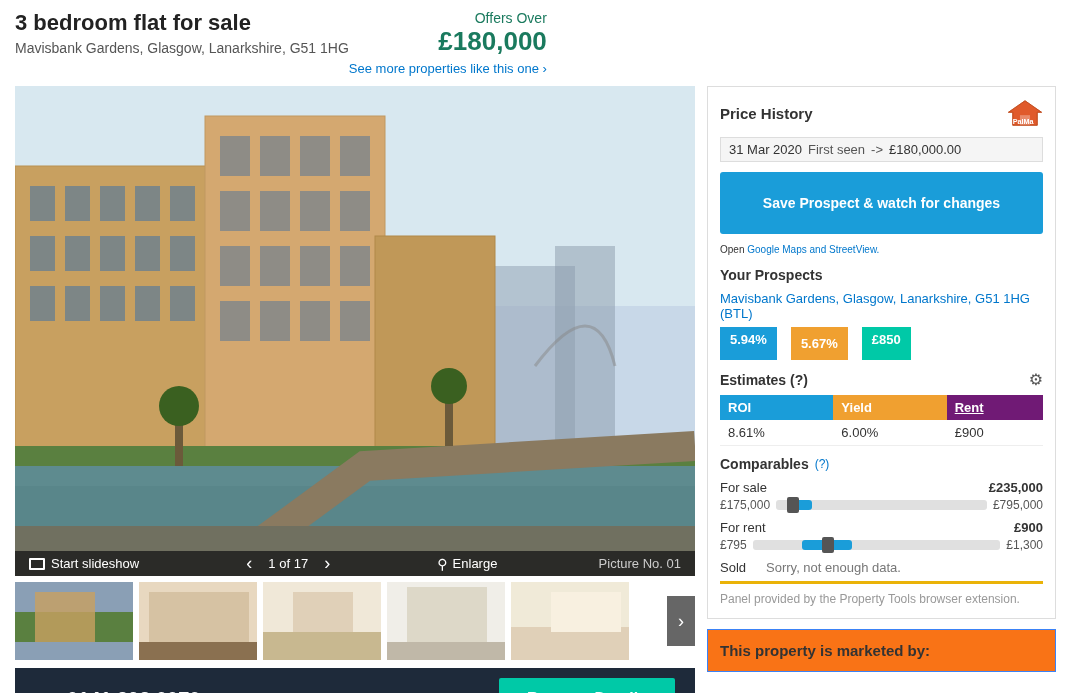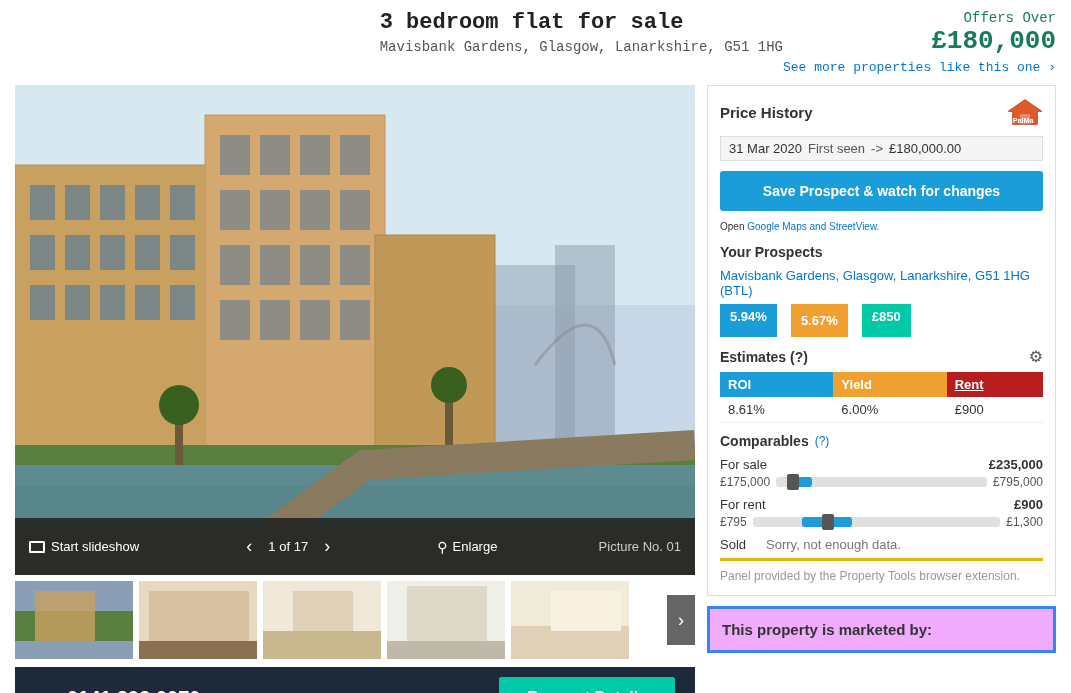--- a/index.html
+++ b/index.html
@@ -1,34 +1,34 @@
 <!DOCTYPE html>
 <html><head>
   <meta charset="utf-8">
   <style>
     * { box-sizing: border-box; margin: 0; padding: 0; }
     body { font-family: Arial, sans-serif; background: #fff; color: #333; font-size: 14px; }
 
     .page-container { max-width: 1071px; margin: 0 auto; padding: 10px 15px; }
 
-    .property-header { display: flex; justify-content: flex-end; align-items: flex-start; margin-bottom: 10px; font-family: Liberation Mono, monospace; }
+    .property-header { display: flex; justify-content: flex-start; align-items: flex-start; margin-bottom: 10px; }
     .property-title { font-size: 22px; font-weight: bold; color: #222; }
     .property-address { font-size: 14px; color: #555; margin-top: 4px; }
     .price-section { text-align: right; }
     .offers-over-label { color: #1a7a5e; font-size: 14px; }
     .price-value { font-size: 26px; font-weight: bold; color: #1a7a5e; }
     .see-more-link { color: #0077cc; font-size: 13px; text-decoration: none; display: block; margin-top: 4px; }
 
     .main-content { display: flex; gap: 12px; }
 
     .left-column { flex: 0 0 680px; }
 
     .main-image-container { position: relative; background: #222; width: 680px; height: 490px; overflow: hidden; }
 
-    .image-controls { position: absolute; bottom: 0; left: 0; right: 0; background: rgba(30,30,30,0.85); display: flex; align-items: center; justify-content: space-between; padding: 16px 14px; color: #fff; font-size: 13px; }
+    .image-controls { position: absolute; bottom: 0; left: 0; right: 0; background: rgba(30,30,30,0.85); display: flex; align-items: center; justify-content: space-between; padding: 0 14px; color: #fff; font-size: 13px; }
     .slideshow-btn { display: flex; align-items: center; gap: 6px; cursor: pointer; color: #fff; }
     .nav-controls { display: flex; align-items: center; gap: 10px; }
     .nav-arrow { background: none; border: none; color: #fff; font-size: 18px; cursor: pointer; padding: 2px 6px; }
     .page-indicator { color: #fff; }
     .enlarge-btn { display: flex; align-items: center; gap: 5px; cursor: pointer; color: #fff; }
     .picture-no { color: #ccc; }
 
     .thumbnail-strip { display: flex; gap: 6px; margin-top: 6px; align-items: center; position: relative; }
     .thumbnail { width: 118px; height: 78px; background: #ccc; overflow: hidden; flex-shrink: 0; }
     .thumb-1 { background: linear-gradient(135deg, #8a9fb5, #b0c4d8); }
@@ -51,42 +51,42 @@
     .panel-title { font-size: 15px; font-weight: bold; color: #333; }
     .palma-logo { display: flex; align-items: center; gap: 4px; font-weight: bold; color: #e05a2b; font-size: 14px; }
     .palma-icon { width: 36px; height: 28px; }
 
     .price-history-row { display: flex; gap: 6px; align-items: center; margin-bottom: 10px; background: #f5f5f5; border: 1px solid #ddd; padding: 4px 8px; }
     .ph-date { font-size: 13px; }
     .ph-label { font-size: 13px; color: #555; }
     .ph-arrow { color: #555; }
     .ph-price { font-size: 13px; }
 
-    .save-btn { display: block; width: 100%; background: #1a9dd9; color: #fff; border: none; padding: 12px; font-size: 14px; font-weight: bold; cursor: pointer; border-radius: 3px; margin-bottom: 10px; }
+    .save-btn { display: block; width: 100%; background: #1a9dd9; color: #fff; border: none; padding: 23px; font-size: 14px; font-weight: bold; cursor: pointer; border-radius: 3px; margin-bottom: 10px; }
 
     .google-maps-link { font-size: 10px; margin-bottom: 12px; }
     .google-maps-link a { color: #0077cc; text-decoration: none; }
 
     .your-prospects-title { font-size: 14px; font-weight: bold; margin-bottom: 8px; }
     .prospect-address { color: #0077cc; font-size: 13px; margin-bottom: 6px; }
 
     .prospect-bars { display: flex; gap: 14px; margin-bottom: 10px; }
     .bar-blue { background: #1a9dd9; color: #fff; padding: 5px 10px; font-size: 13px; font-weight: bold; }
     .bar-orange { background: #f0a030; color: #fff; padding: 9px 10px; font-size: 13px; font-weight: bold; }
     .bar-teal { background: #00c9a7; color: #fff; padding: 5px 10px; font-size: 13px; font-weight: bold; }
 
     .estimates-header { display: flex; justify-content: space-between; align-items: center; margin-bottom: 6px; }
     .estimates-title { font-size: 14px; font-weight: bold; }
     .gear-icon { font-size: 16px; cursor: pointer; color: #555; }
 
     .estimates-table { width: 100%; border-collapse: collapse; margin-bottom: 10px; }
     .estimates-table th { padding: 5px 8px; text-align: left; color: #fff; font-size: 13px; }
     .th-roi { background: #1a9dd9; }
     .th-yield { background: #f0a030; }
-    .th-rent { background: #b91c1c; text-decoration: underline; }
+    .th-rent { background: #701a75; text-decoration: underline; }
     .estimates-table td { padding: 5px 8px; font-size: 13px; border-bottom: 1px solid #eee; }
 
     .comparables-header { display: flex; align-items: center; gap: 6px; margin-bottom: 8px; }
     .comparables-title { font-size: 14px; font-weight: bold; }
     .comp-question { color: #0077cc; font-size: 12px; cursor: pointer; }
 
     .comp-row { margin-bottom: 8px; }
     .comp-label-row { display: flex; justify-content: space-between; margin-bottom: 3px; }
     .comp-type { font-size: 13px; color: #333; }
     .comp-mid { font-size: 13px; font-weight: bold; color: #333; }
@@ -94,21 +94,21 @@
     .comp-range-bar { flex: 1; height: 10px; background: #e0e0e0; border-radius: 3px; position: relative; overflow: visible; }
     .comp-bar-fill { position: absolute; height: 10px; background: #1a9dd9; border-radius: 3px; }
     .comp-indicator { position: absolute; width: 12px; height: 16px; background: #555; top: -3px; border-radius: 2px; }
 
     .sold-row { display: flex; gap: 20px; align-items: center; margin-bottom: 6px; }
     .sold-label { font-size: 13px; }
     .sold-value { font-size: 13px; color: #777; }
 
     .panel-footer { font-size: 12px; color: #999; border-top: 3px solid #eab308; padding-top: 8px; margin-top: 4px; }
 
-    .marketed-by { border: 3px solid #3b82f6; padding: 12px; background: #f0abfc; margin-top: 10px; }
+    .marketed-by { border: 1px solid #3b82f6; padding: 12px; background: #f97316; margin-top: 10px; }
     .marketed-title { font-size: 15px; font-weight: bold; }
   </style>
 </head>
 <body>
 
 <div class="page-container">
 
   <div class="property-header">
     <div>
       <div class="property-title">3 bedroom flat for sale</div>

